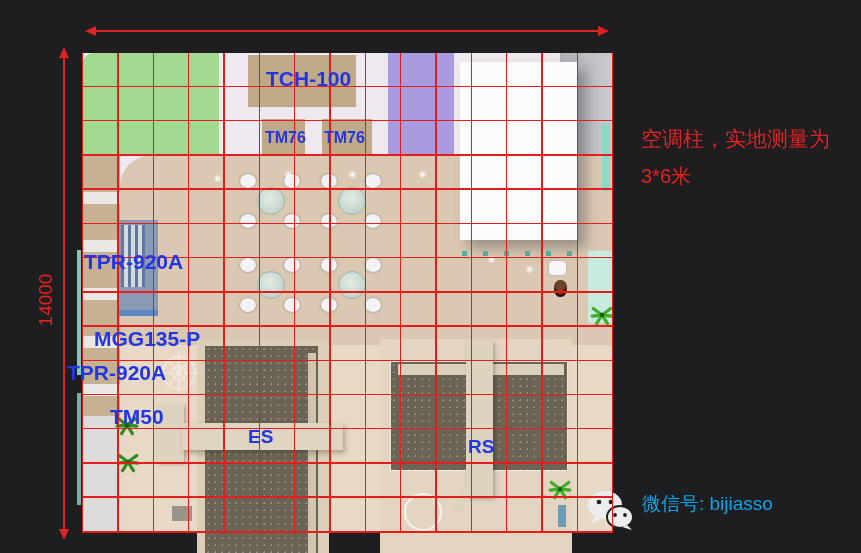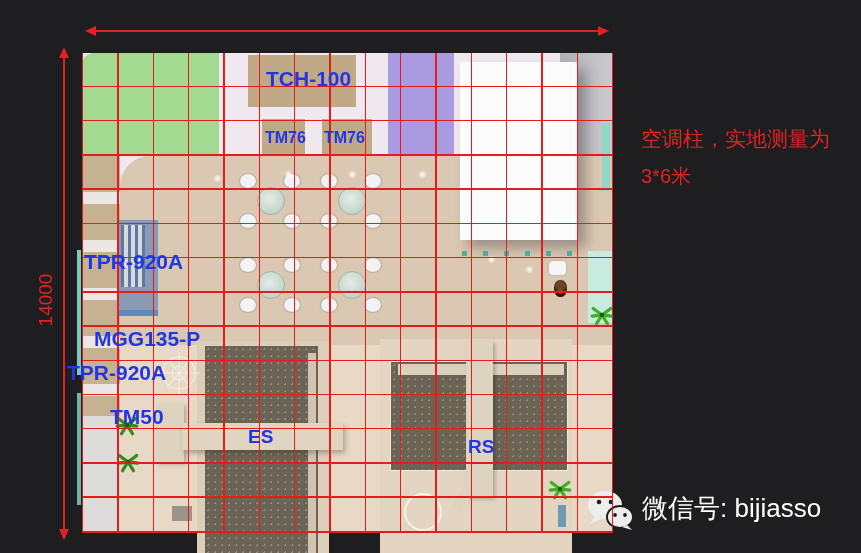--- a/index.html
+++ b/index.html
@@ -201,15 +201,15 @@
   <svg class="abs" style="left:586px;top:489px;" width="48" height="42" viewBox="0 0 48 42">
     <ellipse cx="19" cy="16" rx="17" ry="14" fill="#ededed"></ellipse>
     <path d="M9 27 L4 35 L15 30 Z" fill="#ededed"></path>
     <circle cx="13" cy="13" r="2.3" fill="#1e1e20"></circle>
     <circle cx="25" cy="13" r="2.3" fill="#1e1e20"></circle>
     <ellipse cx="34" cy="28" rx="13" ry="11" fill="#ededed" stroke="#1e1e20" stroke-width="2"></ellipse>
     <path d="M41 36 L46 41 L36 38 Z" fill="#ededed"></path>
     <circle cx="29" cy="26" r="1.9" fill="#1e1e20"></circle>
     <circle cx="39" cy="26" r="1.9" fill="#1e1e20"></circle>
   </svg>
-  <div class="abs" style="left:642px;top:491px;font-size:26px;color:#ffffff;">微信号: bijiasso</div>
+  <div class="abs" style="left:642px;top:491px;font-size:19px;color:#0ea5e9;">微信号: bijiasso</div>
 
 </div>
 
 </body></html>

